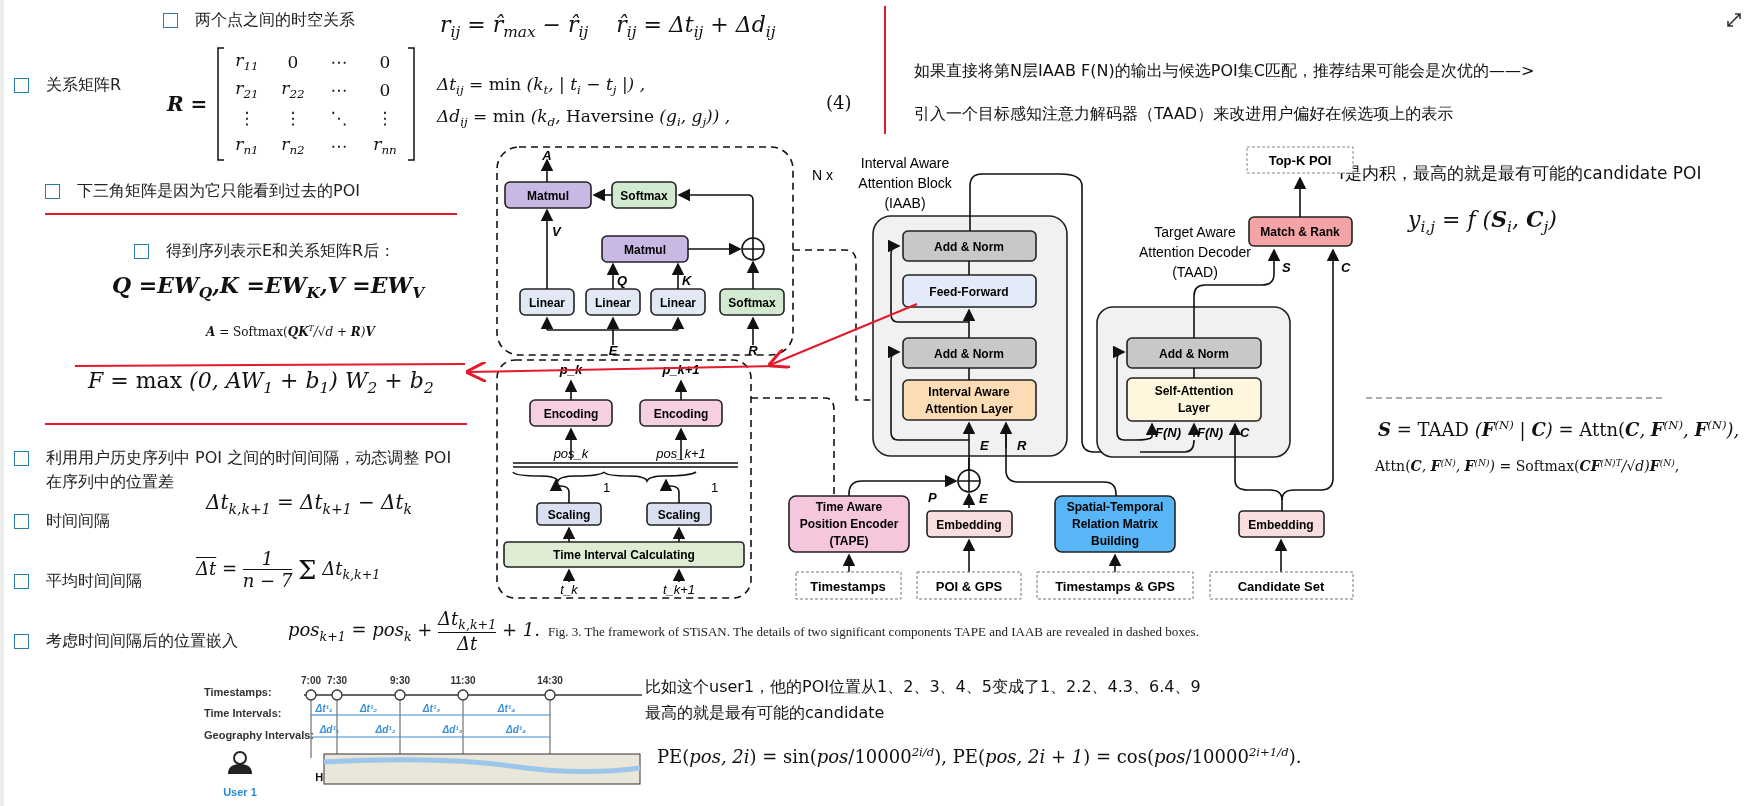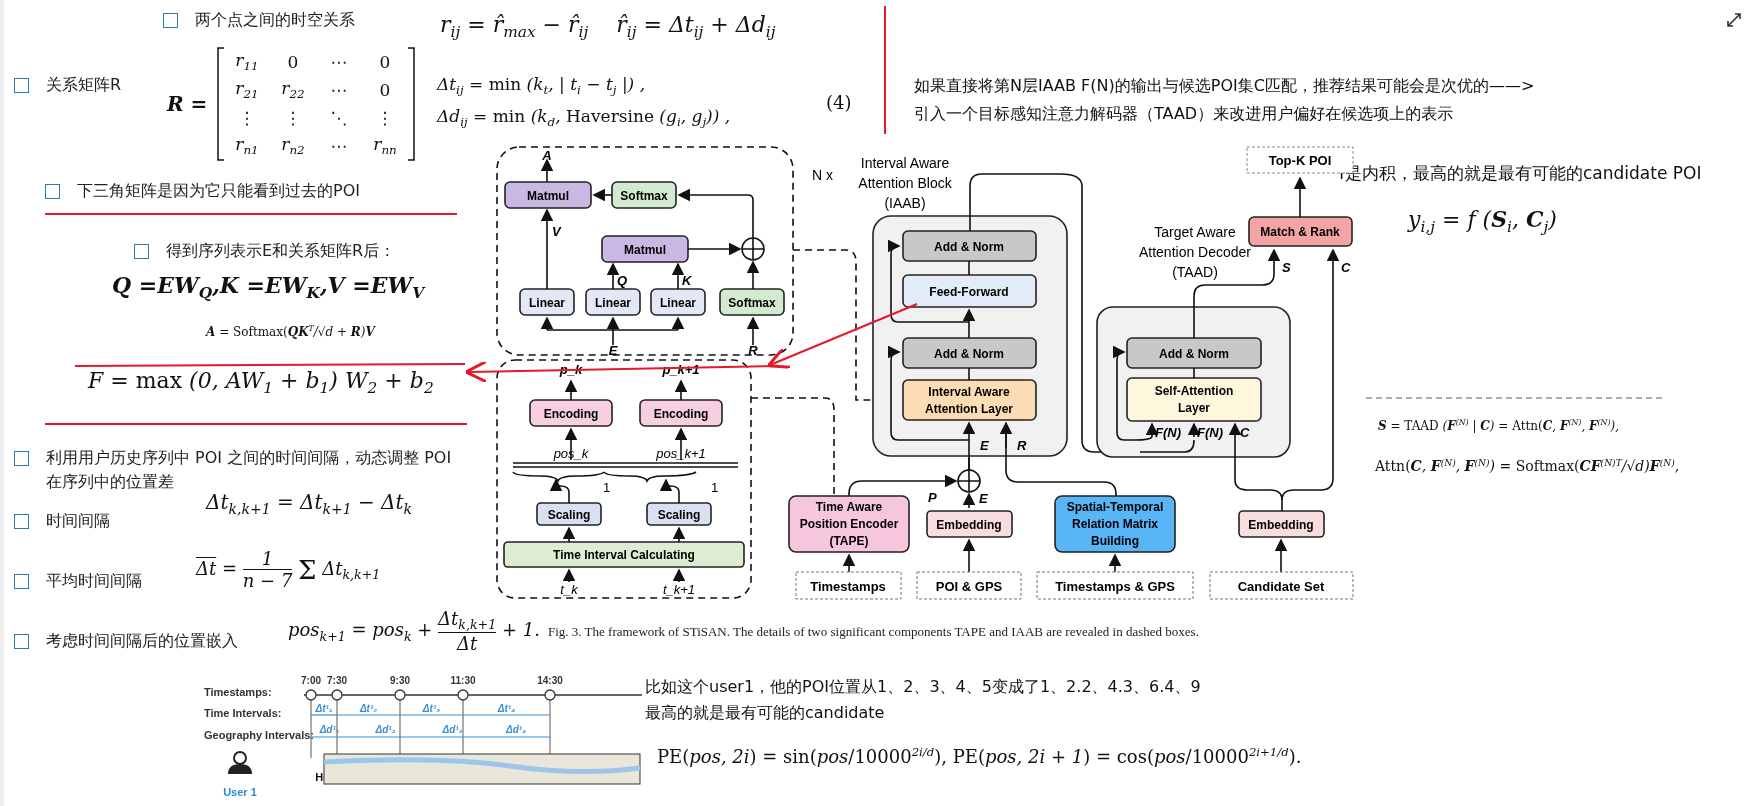--- a/index.html
+++ b/index.html
@@ -96,27 +96,27 @@
   <span style="text-decoration:overline;">Δt</span> = <span style="display:inline-block;text-align:center;vertical-align:middle;"><span style="display:block;border-bottom:1px solid #111;">1</span><span style="display:block;">n − 7</span></span> <span class="up" style="font-size:26px;vertical-align:middle;">Σ</span> Δt<span class="sub">k,k+1</span>
 </div>
 
 <div class="cb" style="left:14px;top:634px;"></div>
 <div class="note" style="left:46px;top:631px;">考虑时间间隔后的位置嵌入</div>
 <div class="math" style="left:288px;top:608px;font-size:18px;">
   pos<span class="sub">k+1</span> = pos<span class="sub">k</span> + <span style="display:inline-block;text-align:center;vertical-align:middle;"><span style="display:block;border-bottom:1px solid #111;">Δt<span class="sub">k,k+1</span></span><span style="display:block;text-decoration:overline;">Δt</span></span> + 1<span class="up">.</span>
 </div>
 
 <div class="redv" style="left:884px;top:6px;height:128px;"></div>
-<div class="cn" style="left:914px;top:76px;">如果直接将第N层IAAB F(N)的输出与候选POI集C匹配，推荐结果可能会是次优的——&gt;</div>
+<div class="cn" style="left:914px;top:61px;">如果直接将第N层IAAB F(N)的输出与候选POI集C匹配，推荐结果可能会是次优的——&gt;</div>
 <div class="cn" style="left:914px;top:104px;">引入一个目标感知注意力解码器（TAAD）来改进用户偏好在候选项上的表示</div>
 <div class="cn" style="left:1339px;top:162px;font-size:17px;">f是内积，最高的就是最有可能的candidate POI</div>
 <div class="math" style="left:1408px;top:206px;font-size:22px;">y<span class="sub">i,j</span> = f (<b>S</b><span class="sub">i</span>, <b>C</b><span class="sub">j</span>)</div>
 
 <div class="abs" style="left:1366px;top:397px;width:300px;height:2px;background:repeating-linear-gradient(90deg,#777 0 6px,transparent 6px 10px);opacity:.6;"></div>
-<div class="math" style="left:1378px;top:418px;font-size:12px;"><b>S</b> = <span class="up">TAAD</span> (<b>F</b><span class="sup">(N)</span> | <b>C</b>) = <span class="up">Attn(</span><b>C</b>, <b>F</b><span class="sup">(N)</span>, <b>F</b><span class="sup">(N)</span>),</div>
+<div class="math" style="left:1378px;top:418px;font-size:18px;"><b>S</b> = <span class="up">TAAD</span> (<b>F</b><span class="sup">(N)</span> | <b>C</b>) = <span class="up">Attn(</span><b>C</b>, <b>F</b><span class="sup">(N)</span>, <b>F</b><span class="sup">(N)</span>),</div>
 <div class="math" style="left:1375px;top:458px;font-size:14px;"><span class="up">Attn(</span><b>C</b>, <b>F</b><span class="sup">(N)</span>, <b>F</b><span class="sup">(N)</span>) = <span class="up">Softmax(</span><b>CF</b><span class="sup">(N)T</span>/√d)<b>F</b><span class="sup">(N)</span>,</div>
 
 <div class="cn" style="left:645px;top:677px;">比如这个user1，他的POI位置从1、2、3、4、5变成了1、2.2、4.3、6.4、9</div>
 <div class="cn" style="left:645px;top:703px;">最高的就是最有可能的candidate</div>
 <div class="math" style="left:657px;top:745px;font-size:18px;"><span class="up">PE(</span>pos, 2i<span class="up">) = sin(</span>pos<span class="up">/10000</span><span class="sup">2i/d</span><span class="up">), PE(</span>pos, 2i + 1<span class="up">) = cos(</span>pos<span class="up">/10000</span><span class="sup">2i+1/d</span><span class="up">).</span></div>
 
 <div class="caption" style="left:548px;top:624px;">Fig. 3.  The framework of STiSAN. The details of two significant components TAPE and IAAB are revealed in dashed boxes.</div>
 
 <svg class="abs" style="left:0;top:0;" width="1750" height="806">
   <defs>

